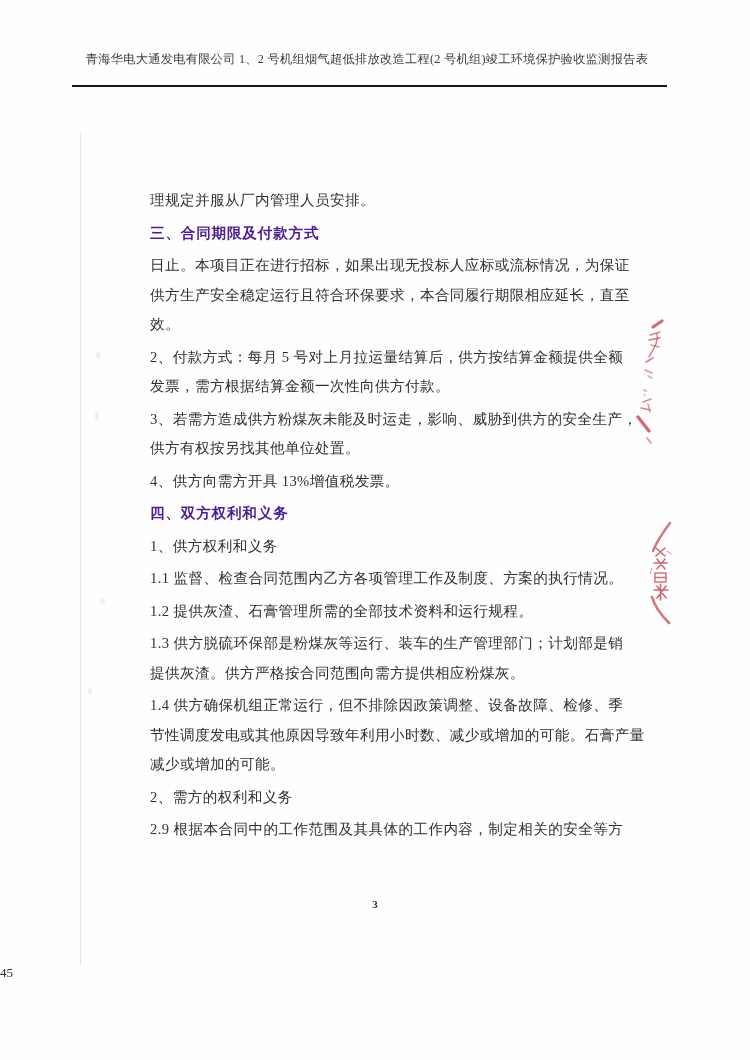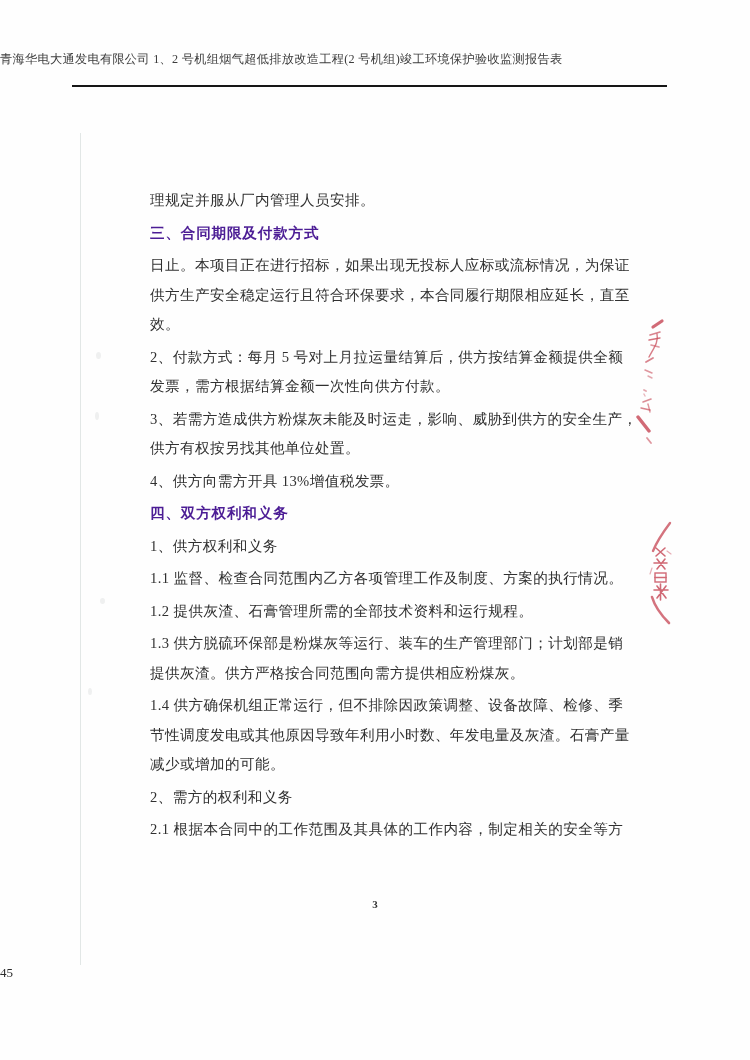--- a/index.html
+++ b/index.html
@@ -26,20 +26,21 @@
   .smudge {
     position: absolute;
     background: #b9bdbd;
     opacity: 0.22;
     border-radius: 50%;
   }
   .header-title {
     position: absolute;
     left: 0; top: 51px; width: 750px;
     padding-right: 16px;
+    text-align: center;
     font-size: 12.2px;
     letter-spacing: 0.3px;
     color: #3c3c3c;
     white-space: nowrap;
   }
   .header-rule {
     position: absolute;
     left: 72px; top: 85px;
     width: 595px; height: 2px;
     background: #161616;
@@ -136,28 +137,28 @@
       </div>
       <div class="para">
         <div class="line">1.2 提供灰渣、石膏管理所需的全部技术资料和运行规程。</div>
       </div>
       <div class="para">
         <div class="line">1.3 供方脱硫环保部是粉煤灰等运行、装车的生产管理部门；计划部是销</div>
         <div class="line">提供灰渣。供方严格按合同范围向需方提供相应粉煤灰。</div>
       </div>
       <div class="para">
         <div class="line">1.4 供方确保机组正常运行，但不排除因政策调整、设备故障、检修、季</div>
-        <div class="line">节性调度发电或其他原因导致年利用小时数、年发电量及灰渣。石膏产量</div>
+        <div class="line">节性调度发电或其他原因导致年利用小时数、减少或增加的可能。石膏产量</div>
         <div class="line">减少或增加的可能。</div>
       </div>
       <div class="para">
         <div class="line">2、需方的权利和义务</div>
       </div>
       <div class="para">
-        <div class="line">2.1 根据本合同中的工作范围及其具体的工作内容，制定相关的安全等方</div>
+        <div class="line">2.9 根据本合同中的工作范围及其具体的工作内容，制定相关的安全等方</div>
       </div>
     </div>
 
   <div class="inner-page-number">3</div>
 
   <div class="footer-page-number">45</div>
 
   <svg class="stamp stamp-a" width="36" height="132" viewBox="0 0 36 132">
     <g stroke="#c9505e" fill="none" stroke-linecap="round">
       <path d="M17 9 L26 3" stroke-width="3.2" opacity="0.85"></path>

